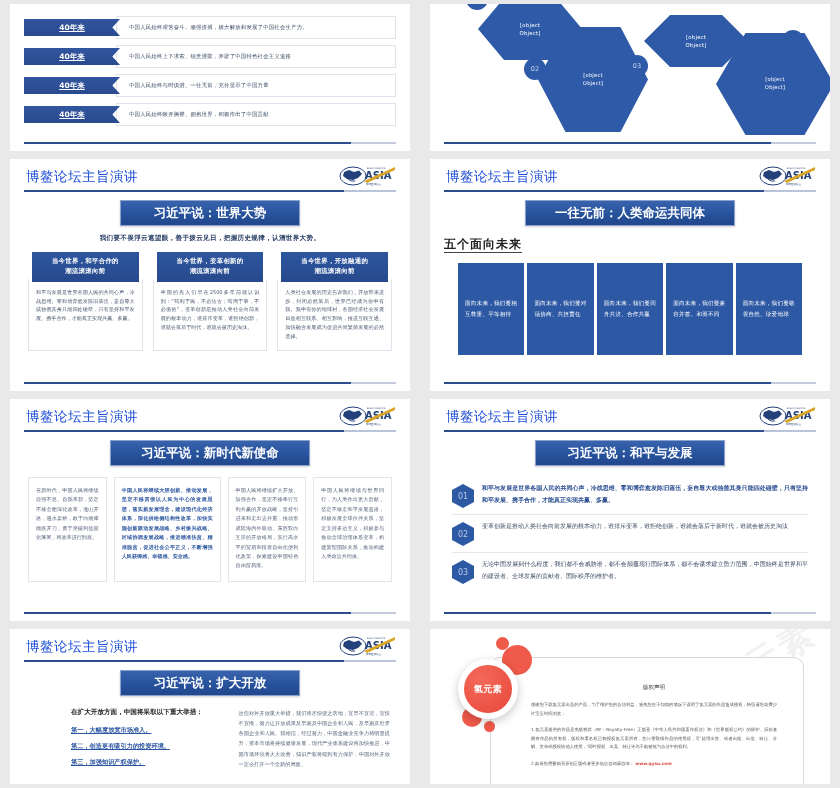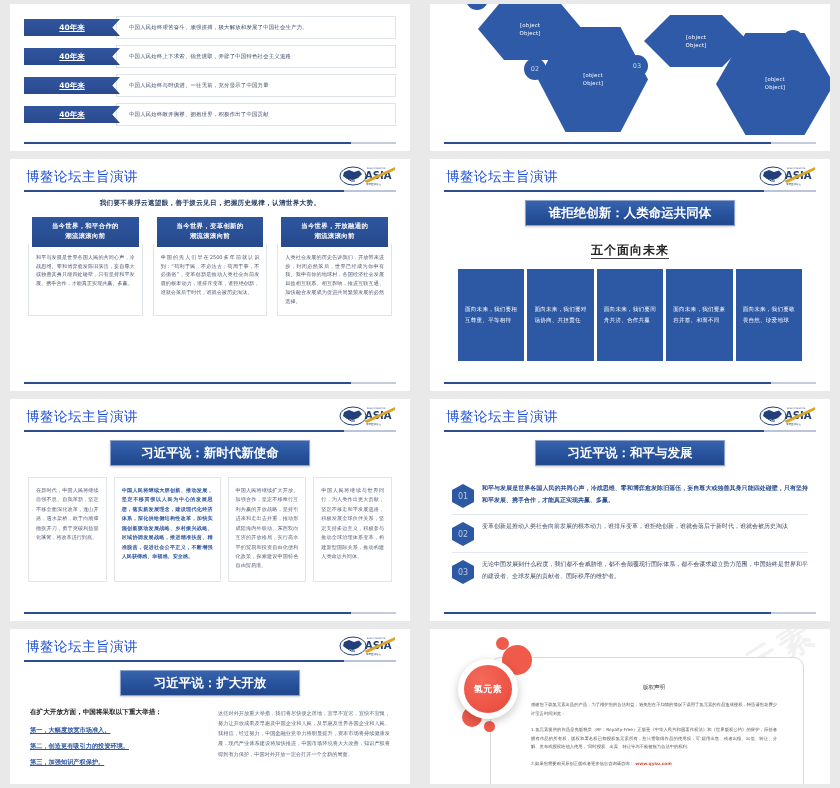--- a/index.html
+++ b/index.html
@@ -96,22 +96,22 @@
     position: relative; z-index: 2; margin: 0 4px;
   }
   .col3 .body {
     border: 1px solid #dfe3ea; border-top: none;
     margin-top: -3px; padding: 9px 7px 6px;
     font-size: 5.1px; color: #4b5870; line-height: 1.72; text-align: justify;
     min-height: 72px;
   }
 
   
-  .h2 { text-align: center; font-size: 12px; font-weight: bold; color: #222;
-        margin-top: 16px; letter-spacing: 1px; }
+  .h2 { font-size: 12px; font-weight: bold; color: #222;
+        margin-top: 10px; letter-spacing: 1px; }
   .h2 span { border-bottom: 1.5px solid #444; padding-bottom: 1px; }
   .cols5 { display: flex; gap: 3px; margin-top: 10px; padding: 0 14px; }
   .col5 {
     flex: 1; background: #2d58a4; color: #fff;
     min-height: 92px; padding: 8px 7px;
     display: flex; align-items: center;
     font-size: 5.6px; line-height: 2.0; letter-spacing: .2px;
   }
 
   
@@ -132,21 +132,21 @@
     width: 22px; height: 24px; flex: none; margin-right: 8px; margin-top: 2px;
     background: #2d58a4; color: #b9c9e6;
     clip-path: polygon(50% 0, 100% 25%, 100% 75%, 50% 100%, 0 75%, 0 25%);
     display: flex; align-items: center; justify-content: center;
     font-size: 8px;
   }
   .ntxt { flex: 1; font-size: 6px; line-height: 2.0; color: #3c4a63; text-align: justify; }
   .nrow.em .ntxt { color: #2b4e92; font-weight: bold; }
 
   
-  .open { display: flex; gap: 16px; margin-top: 12px; padding: 0 6px; }
+  .open { display: flex; gap: 16px; margin-top: 12px; padding: 0 6px; margin-left: 41px; }
   .open-l { flex: 1; }
   .open-lead { font-size: 6.6px; font-weight: bold; color: #222; margin-bottom: 9px; }
   .open-item { font-size: 6.2px; font-weight: bold; color: #2c56a2; margin-bottom: 7px; }
   .open-item u { text-decoration: underline; }
   .open-r { flex: 1; font-size: 5.2px; line-height: 1.95; color: #59657c; text-align: justify; }
 
   
   .cp-slide { background:#fff; width:100%; height:100%; position:relative; overflow:hidden; padding:0; }
   .cp-doc {
     position: absolute; left: 60px; top: 28px; right: 26px; bottom: -30px;
@@ -230,20 +230,21 @@
           <ellipse cx="34" cy="22" rx="26" ry="18" fill="#fff" stroke="#23407a" stroke-width="2"></ellipse>
           <path d="M16 14 L26 10 L36 14 L46 11 L52 18 L44 26 L34 30 L22 28 L14 22 Z" fill="#23407a"></path>
           <path d="M24 28 q6 6 14 4" stroke="#23407a" stroke-width="2" fill="none"></path>
           <text x="58" y="28" font-family="DejaVu Sans, sans-serif" font-size="20" font-weight="bold" fill="#23407a">ASIA</text>
           <path d="M56 32 L118 4 L118 10 L62 36 Z" fill="#d9a62a"></path>
           <text x="60" y="40" font-family="DejaVu Sans, sans-serif" font-size="5" fill="#23407a">博鳌亚洲论坛</text>
           <text x="62" y="8" font-family="DejaVu Sans, sans-serif" font-size="4" fill="#23407a">BOAO FORUM FOR</text>
         </svg>
         <div class="hdr-rule"></div>
       </div>
+      <div class="title-pill">习近平说：世界大势</div>
       <div class="sub-lead">我们要不畏浮云遮望眼，善于拨云见日，把握历史规律，认清世界大势。</div>
       <div class="cols3">
         <div class="col3">
           <div class="cap">当今世界，和平合作的潮流滚滚向前</div>
           <div class="body">和平与发展是世界各国人民的共同心声，冷战思维、零和博弈愈发陈旧落伍，妄自尊大或独善其身只能四处碰壁，只有坚持和平发展、携手合作，才能真正实现共赢、多赢。</div>
         </div>
         <div class="col3">
           <div class="cap">当今世界，变革创新的潮流滚滚向前</div>
           <div class="body">中国的先人们早在2500多年前就认识到：“苟利于民，不必法古；苟周于事，不必循俗”，变革创新是推动人类社会向前发展的根本动力，谁排斥变革，谁拒绝创新，谁就会落后于时代，谁就会被历史淘汰。</div>
         </div>
@@ -264,21 +265,21 @@
           <ellipse cx="34" cy="22" rx="26" ry="18" fill="#fff" stroke="#23407a" stroke-width="2"></ellipse>
           <path d="M16 14 L26 10 L36 14 L46 11 L52 18 L44 26 L34 30 L22 28 L14 22 Z" fill="#23407a"></path>
           <path d="M24 28 q6 6 14 4" stroke="#23407a" stroke-width="2" fill="none"></path>
           <text x="58" y="28" font-family="DejaVu Sans, sans-serif" font-size="20" font-weight="bold" fill="#23407a">ASIA</text>
           <path d="M56 32 L118 4 L118 10 L62 36 Z" fill="#d9a62a"></path>
           <text x="60" y="40" font-family="DejaVu Sans, sans-serif" font-size="5" fill="#23407a">博鳌亚洲论坛</text>
           <text x="62" y="8" font-family="DejaVu Sans, sans-serif" font-size="4" fill="#23407a">BOAO FORUM FOR</text>
         </svg>
         <div class="hdr-rule"></div>
       </div>
-      <div class="title-pill" style="width:210px;">谁拒绝创新：人类命运共同体</div>
+      <div class="title-pill" style="width:210px;">一往无前：人类命运共同体</div>
       <div class="h2"><span>五个面向未来</span></div>
       <div class="cols5">
         <div class="col5">面向未来，我们要相互尊重、平等相待</div>
         <div class="col5">面向未来，我们要对话协商、共担责任</div>
         <div class="col5">面向未来，我们要同舟共济、合作共赢</div>
         <div class="col5">面向未来，我们要兼容并蓄、和而不同</div>
         <div class="col5">面向未来，我们要敬畏自然、珍爱地球</div>
       </div>
       <div class="btm-rule"></div>
     </div>

